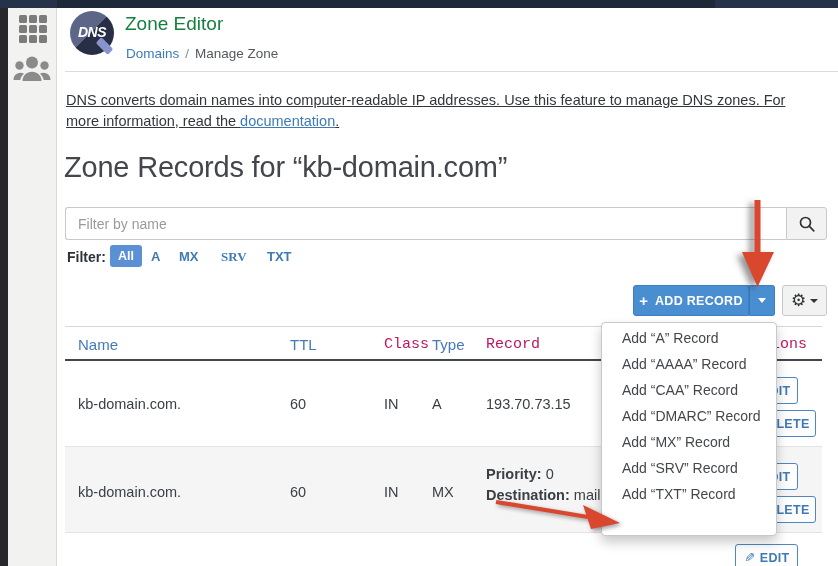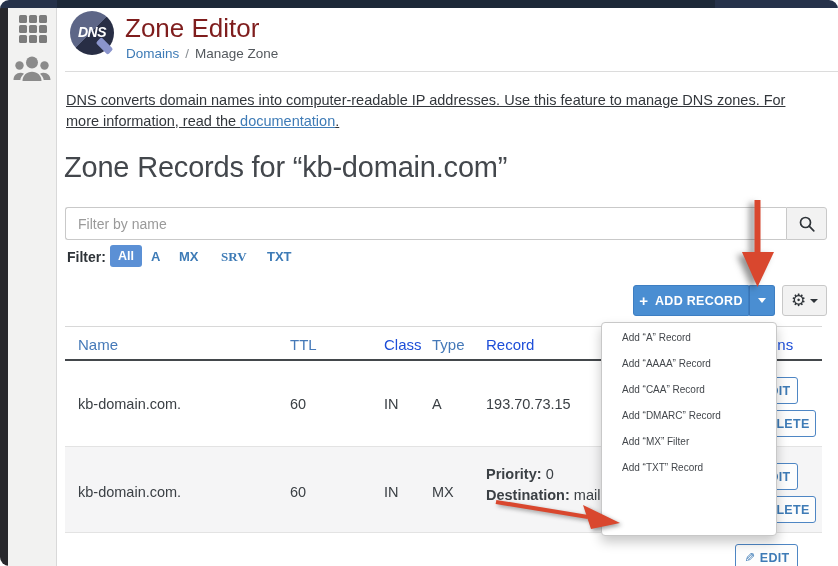--- a/index.html
+++ b/index.html
@@ -1,35 +1,35 @@
 <!DOCTYPE html>
 <html><head>
 <meta charset="utf-8">
 <style>
   html,body{margin:0;padding:0;background:#fff;}
   .canvas{position:relative;width:838px;height:566px;background:#ffffff;overflow:hidden;
-          font-family:"Liberation Sans","DejaVu Sans",sans-serif;color:#3b4045;border-radius:9px;}
+          font-family:"Liberation Sans","DejaVu Sans",sans-serif;color:#3b4045;}
 
   
   .topbar{position:absolute;left:0;top:0;width:838px;height:8px;background:#26324a;}
   .topbar-tab{position:absolute;left:57px;top:0;width:658px;height:8px;background:#1d2838;}
   .leftstrip{position:absolute;left:0;top:8px;width:8px;height:558px;background:#28282c;}
   .sidebar{position:absolute;left:8px;top:8px;width:49px;height:558px;background:#f2f2f1;
            border-right:1px solid #d9d9d9;box-sizing:border-box;}
   .sb-grid{position:absolute;left:11px;top:7px;width:28px;height:28px;cursor:pointer;}
   .sb-users{position:absolute;left:5px;top:45px;width:38px;height:31px;cursor:pointer;}
 
   
   .logo{position:absolute;left:70px;top:11px;width:44px;height:44px;border-radius:50%;
         background:linear-gradient(135deg,#5d6687 48%,#282e45 48%);}
   .logo-txt{position:absolute;left:0;top:13px;width:100%;text-align:center;color:#fff;
         font-weight:bold;font-style:italic;font-size:14px;letter-spacing:-0.5px;}
   .logo-pencil{position:absolute;right:1px;bottom:5px;width:17px;height:8px;background:#8a94cc;
         border-radius:2px;transform:rotate(45deg);}
-  .app-title{position:absolute;left:125px;top:13px;font-size:26px;color:#7f1d1d;}
+  .app-title{position:absolute;left:125px;top:13px;font-size:19px;color:#15803d;}
   .breadcrumb{position:absolute;left:126px;top:46px;font-size:13.5px;display:flex;gap:6px;}
   .bc-link{color:#3e7bb6;cursor:pointer;}
   .bc-sep{color:#8a8f94;}
   .bc-cur{color:#54595e;}
   .hdr-divider{position:absolute;left:65px;top:71px;width:773px;height:1px;background:#dcdcdc;}
 
   
   .intro{position:absolute;left:66px;top:90px;width:745px;font-size:14.5px;line-height:21px;color:#33373c;text-decoration:underline;}
   .doc-link{color:#3e7bb6;text-decoration:underline;cursor:pointer;}
 
@@ -66,21 +66,21 @@
         background:#f2f2f2;border:1px solid #c8c8c8;border-radius:3px;display:flex;align-items:center;
         justify-content:center;gap:4px;cursor:pointer;}
   .gear-glyph{font-size:17px;color:#2f3439;line-height:1;font-family:"DejaVu Sans",sans-serif;}
   .caret-dark{width:0;height:0;border-left:4px solid transparent;border-right:4px solid transparent;
         border-top:4.5px solid #2f3439;}
 
   
   .tbl-topline{position:absolute;left:65px;top:326px;width:757px;height:1px;background:#d8d8d8;}
   .th{position:absolute;top:336px;font-size:15px;}
   .th-link{color:#4579b8;cursor:pointer;}
-  .th-plain{color:#1d4ed8;}
+  .th-plain{color:#be185d;font-family:Liberation Mono, monospace;}
   .th-name{left:78px;} .th-ttl{left:290px;} .th-class{left:384px;} .th-type{left:432px;}
   .th-record{left:486px;} .th-actions{left:744px;}
   .thead-line{position:absolute;left:65px;top:359px;width:757px;height:2px;background:#43474b;}
 
   .cell{position:absolute;font-size:14.5px;color:#3b4045;}
   .r1{top:396px;}
   .r1-name{left:78px;} .r1-ttl{left:290px;} .r1-class{left:384px;} .r1-type{left:432px;} .r1-record{left:486px;}
   .row-div1{position:absolute;left:65px;top:446px;width:757px;height:1px;background:#e3e3e3;}
   .row2-bg{position:absolute;left:65px;top:447px;width:757px;height:85px;background:#f5f5f6;}
   .r2{top:484px;}
@@ -97,21 +97,21 @@
   .del1{left:737px;top:410px;width:79px;height:27px;}
   .edit2{left:737px;top:463px;width:61px;height:27px;}
   .del2{left:737px;top:496px;width:79px;height:27px;}
   .edit3{left:735px;top:544px;width:63px;height:27px;}
   .pencil{font-size:13px;line-height:1;transform:scaleX(-1);font-family:"DejaVu Sans",sans-serif;}
 
   
   .dropdown{position:absolute;left:601px;top:322px;width:176px;height:214px;box-sizing:border-box;
         background:#ffffff;border:1px solid #c8c8c8;border-radius:4px;z-index:30;
         box-shadow:0 6px 12px rgba(0,0,0,0.22);padding-top:2px;}
-  .dd-item{height:26px;line-height:26px;padding-left:20px;font-size:10px;color:#43474c;cursor:pointer;white-space:nowrap;}
+  .dd-item{height:26px;line-height:26px;padding-left:20px;font-size:14px;color:#43474c;cursor:pointer;white-space:nowrap;}
 
   
   .arrow{position:absolute;z-index:40;pointer-events:none;}
   .arrow1{left:724px;top:192px;}
   .arrow2{left:486px;top:492px;}
 </style>
 </head>
 <body>
 
 <div class="canvas">
@@ -249,21 +249,22 @@
   <div class="obtn edit3">
     <span class="pencil">✎</span>
     <span>EDIT</span>
   </div>
 
   <div class="dropdown">
     <div class="dd-item">Add “A” Record</div>
     <div class="dd-item">Add “AAAA” Record</div>
     <div class="dd-item">Add “CAA” Record</div>
     <div class="dd-item">Add “DMARC” Record</div>
-    <div class="dd-item">Add “MX” Filter</div>
+    <div class="dd-item">Add “MX” Record</div>
+    <div class="dd-item">Add “SRV” Record</div>
     <div class="dd-item">Add “TXT” Record</div>
   </div>
 
   <svg class="arrow arrow1" width="68" height="104" viewBox="0 0 68 104" style="filter:drop-shadow(-5px 3px 3px rgba(40,40,40,0.5));">
     <rect x="30.5" y="8" width="6" height="54" fill="#d9472e"></rect>
     <polygon points="18,60 50,60 33.5,95" fill="#d9472e"></polygon>
   </svg>
   <svg class="arrow arrow2" width="142" height="46" viewBox="0 0 142 46" style="filter:drop-shadow(2px 2px 2px rgba(40,40,40,0.45));">
     <line x1="10" y1="10" x2="102" y2="25" stroke="#d9472e" stroke-width="4.2"></line>
     <polygon points="97,13 105,37 134,31" fill="#d9472e"></polygon>

